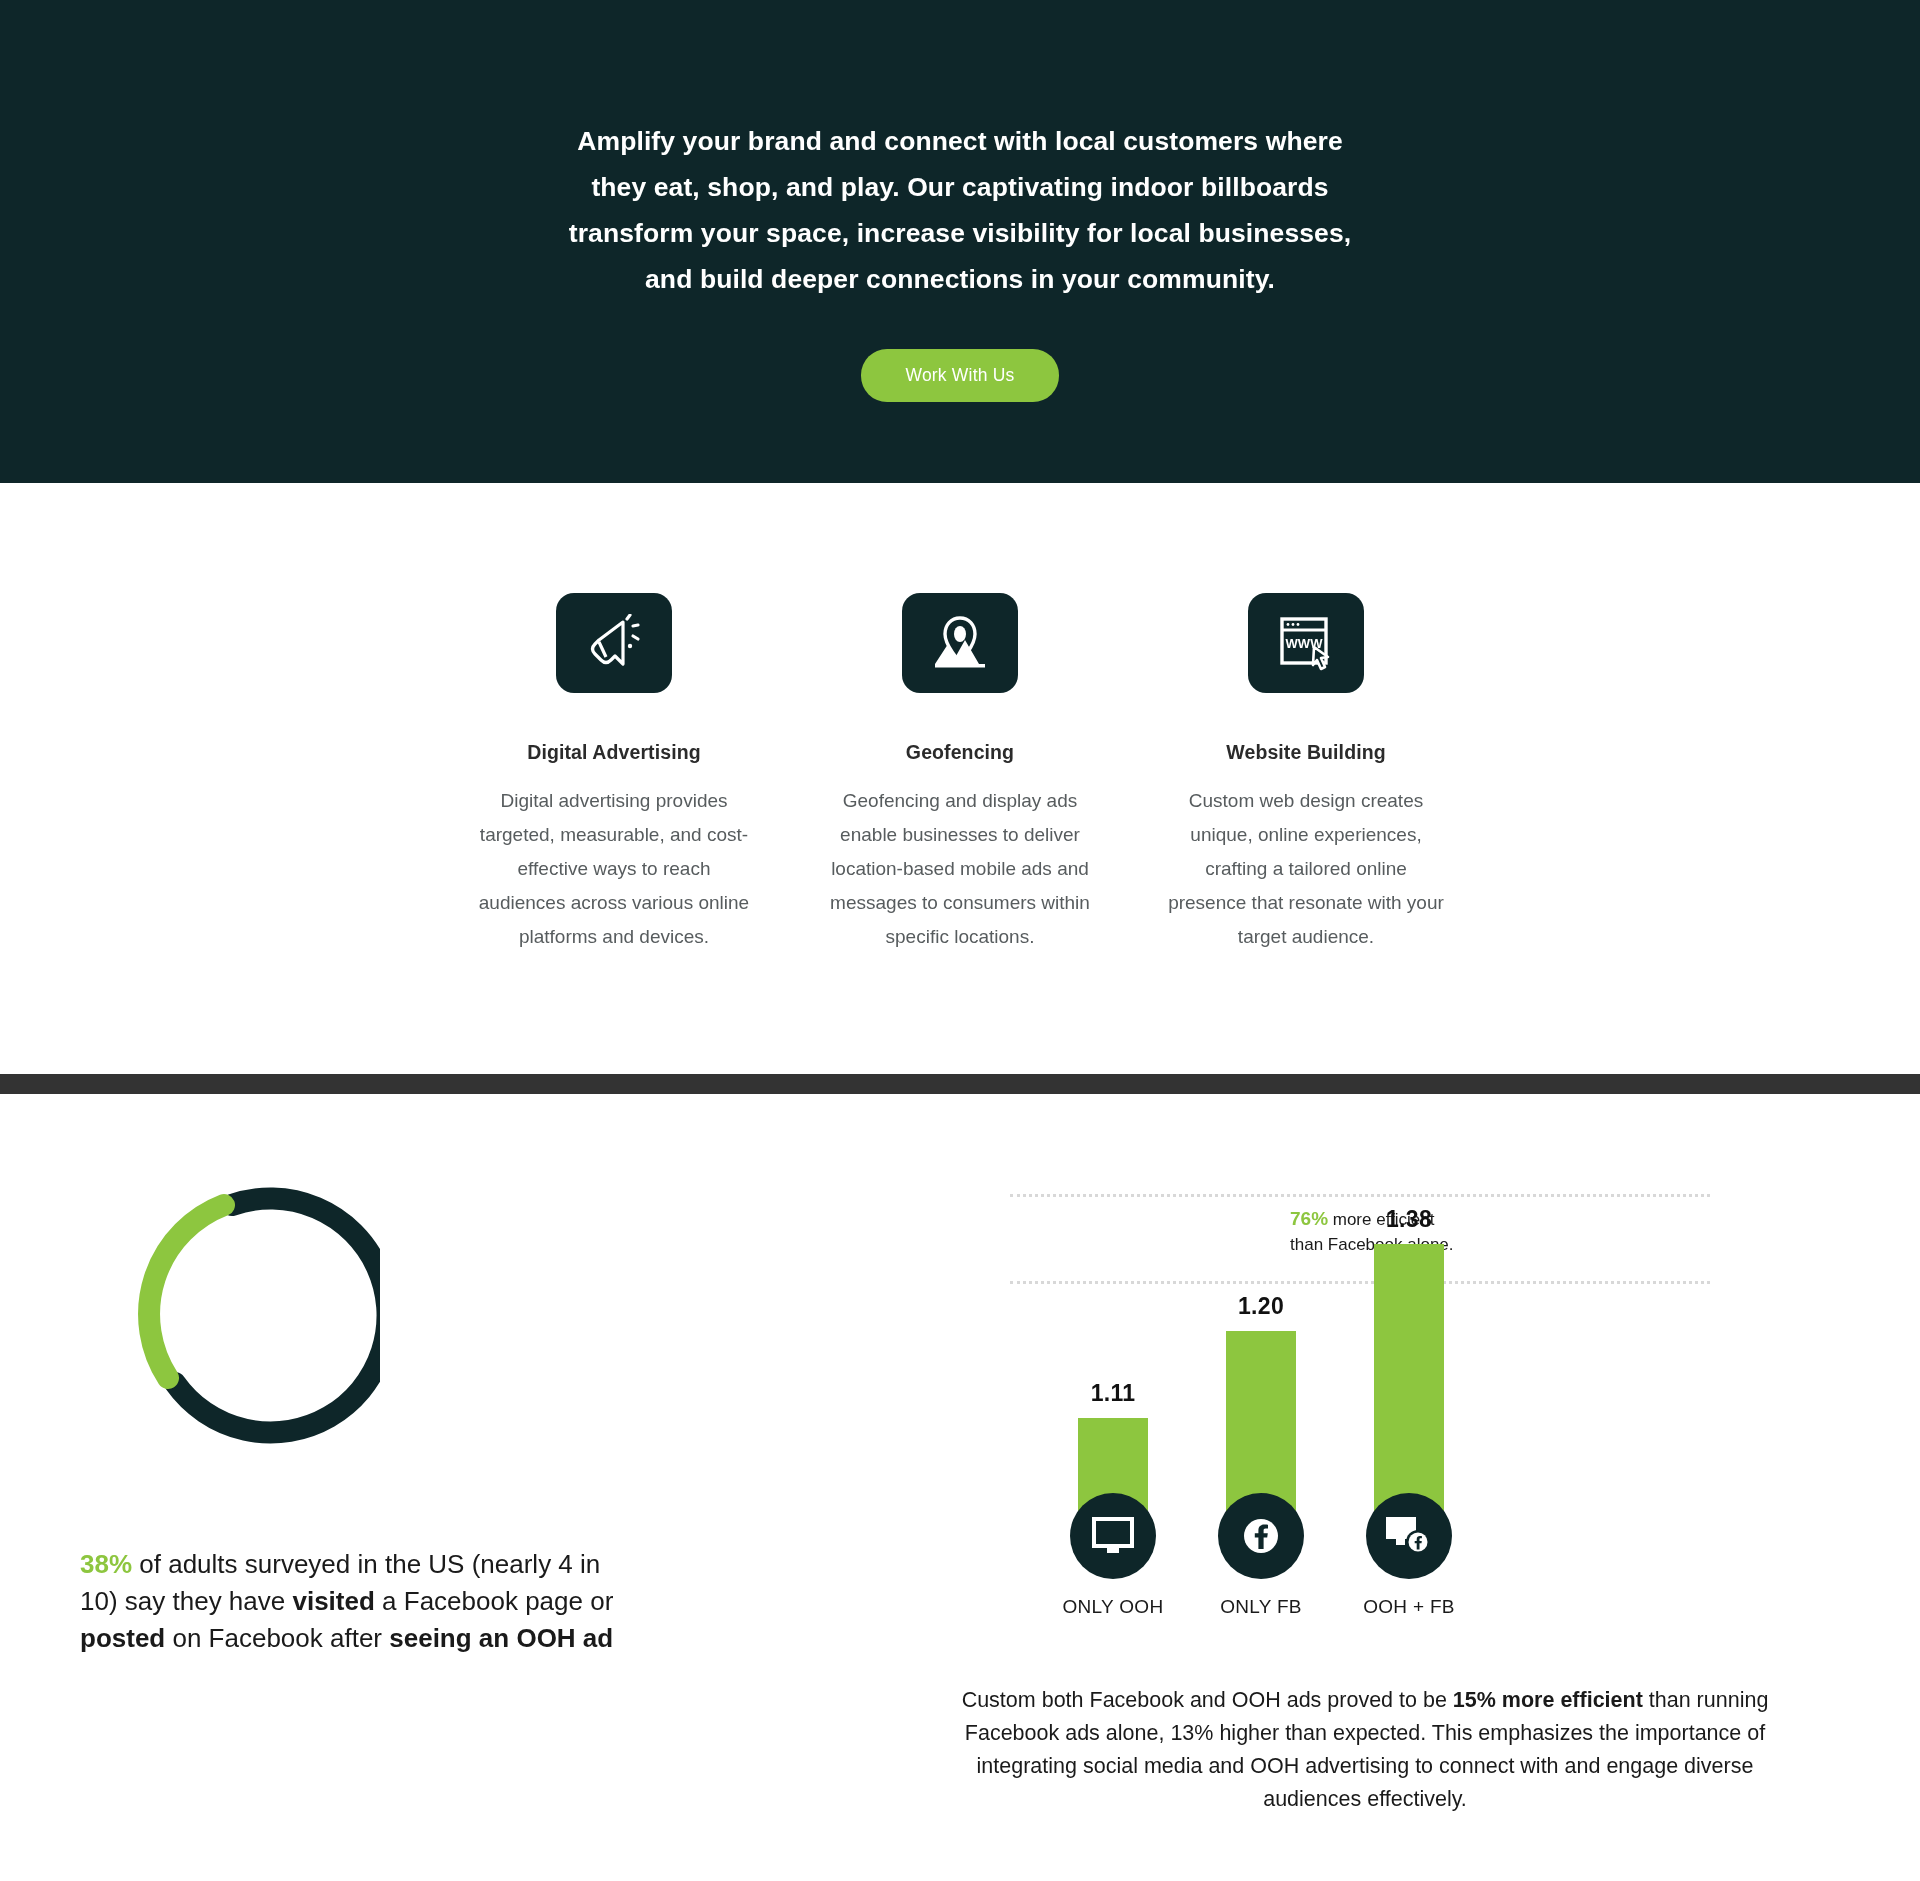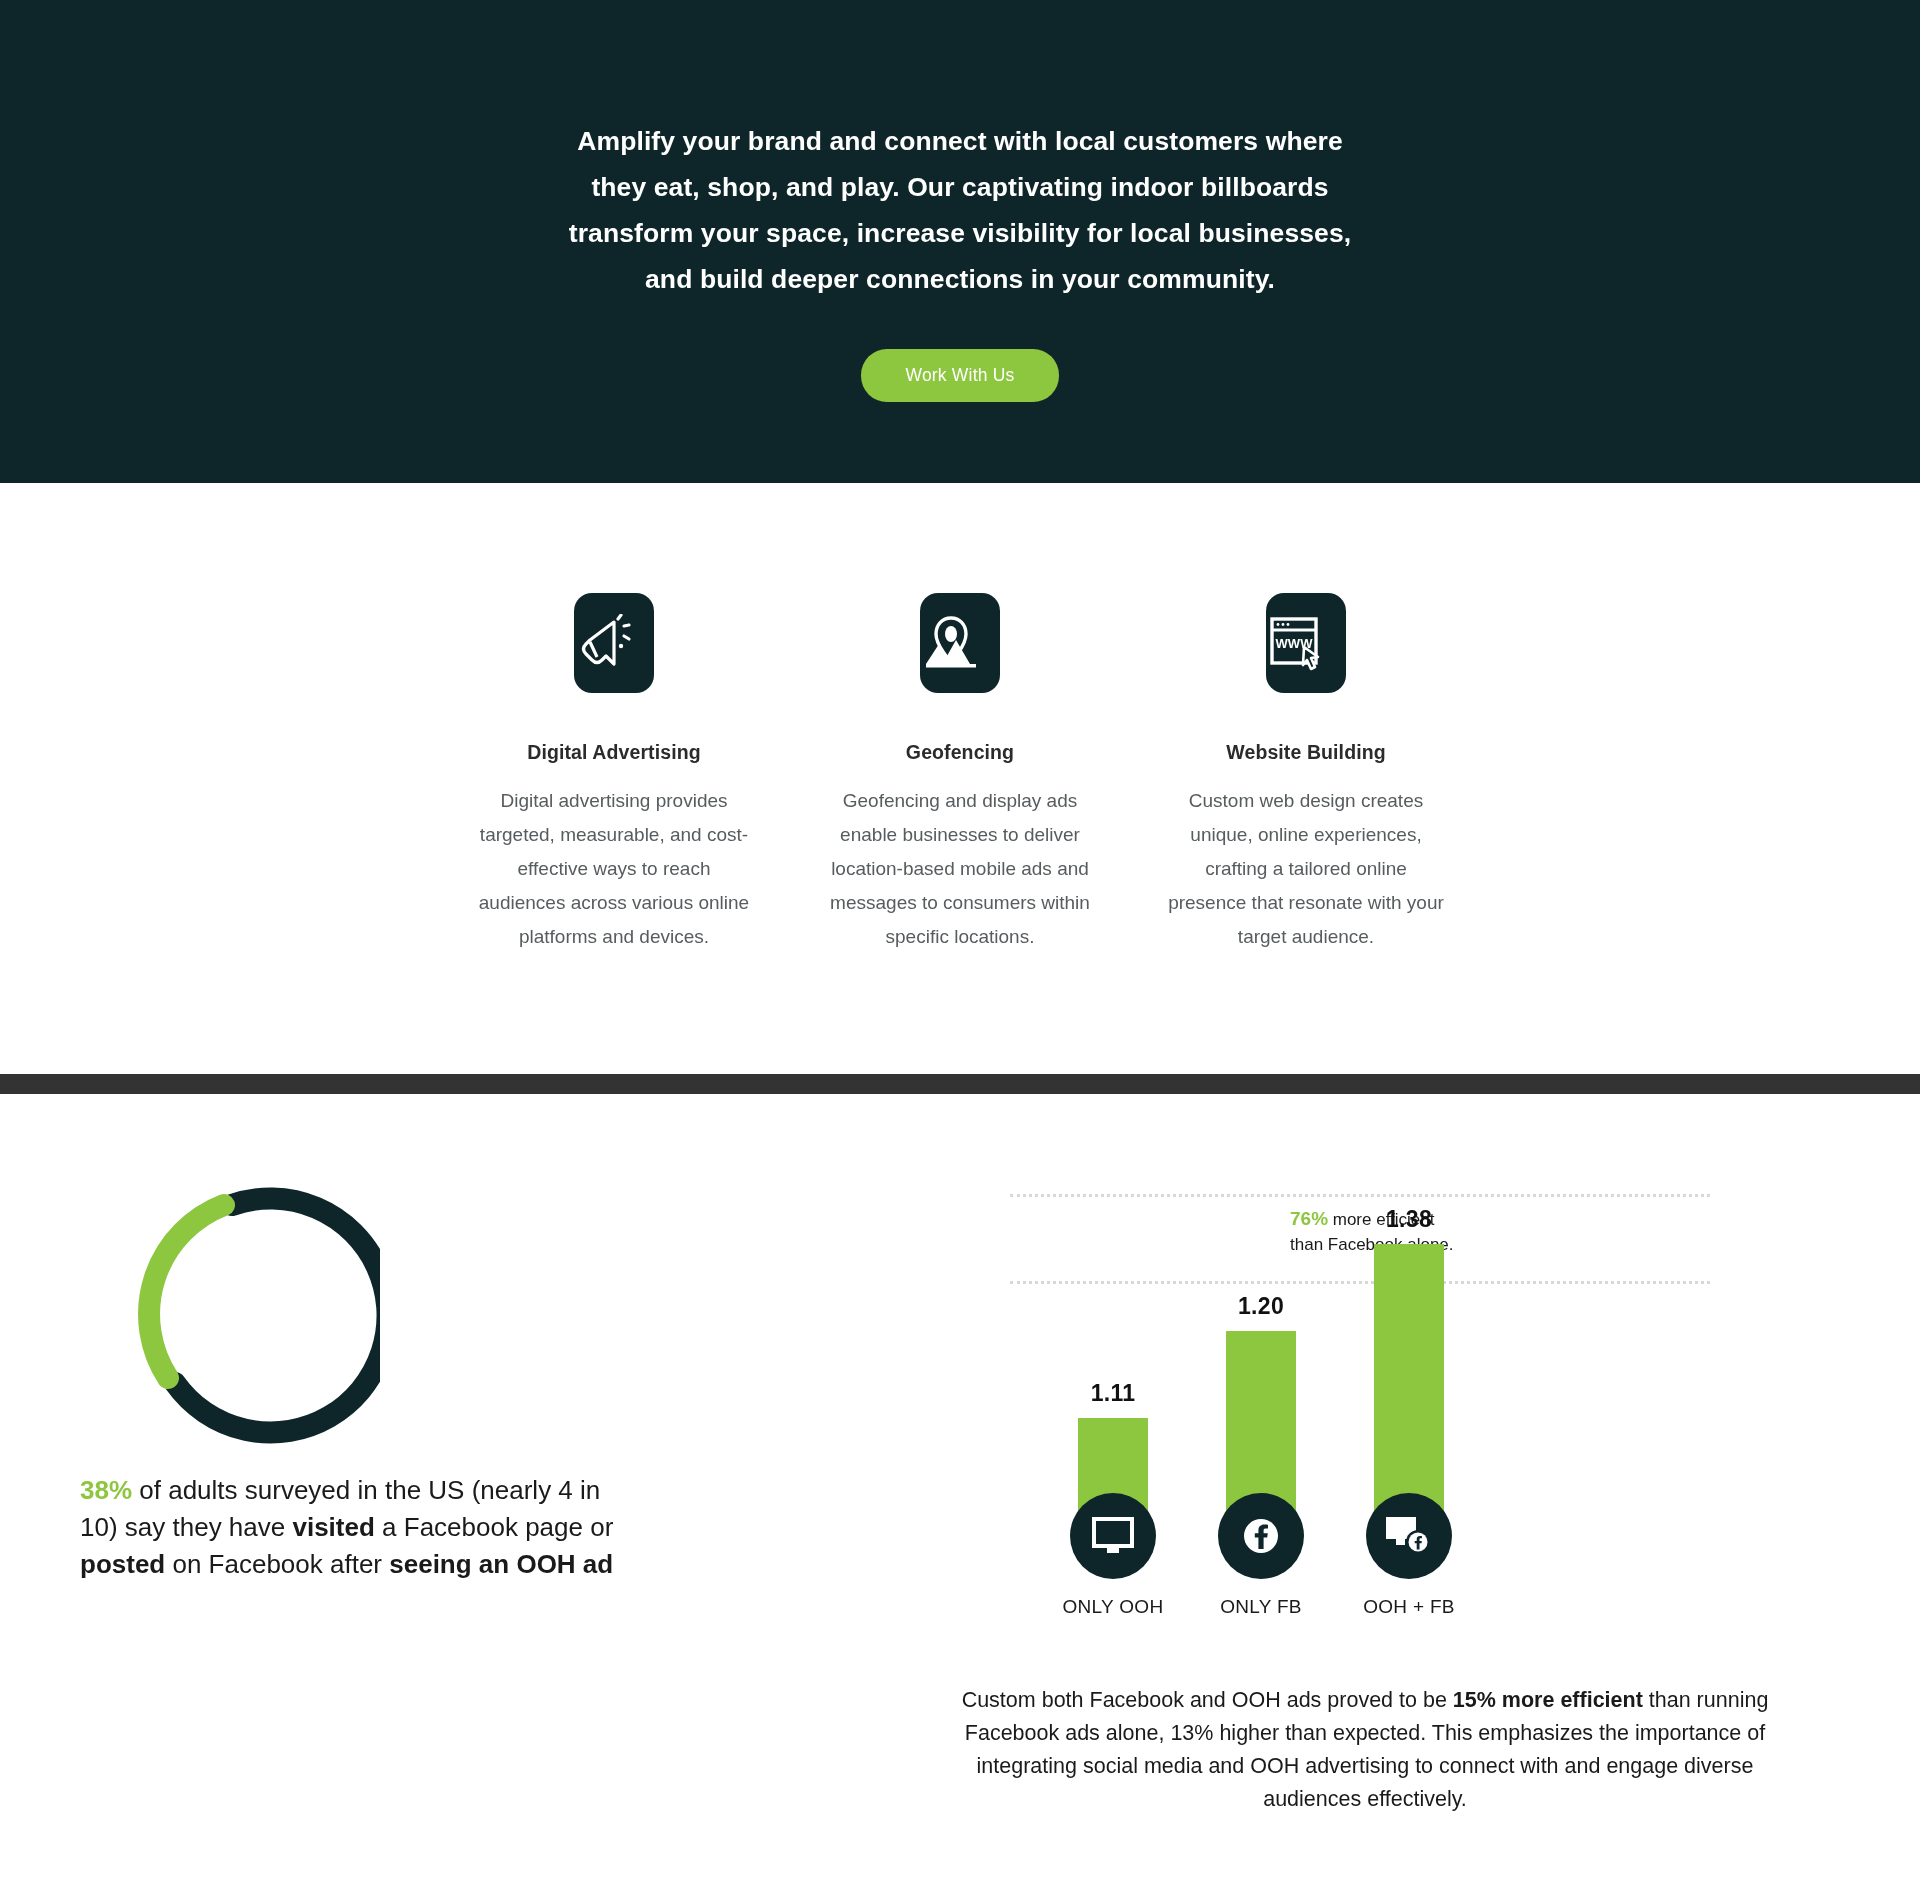--- a/index.html
+++ b/index.html
@@ -55,26 +55,27 @@
     gap: 66px;
   }
   .service-card {
     width: 280px;
     display: flex;
     flex-direction: column;
     align-items: center;
     text-align: center;
   }
   .service-icon {
-    width: 80px;
+    width: 116px;
     height: 100px;
     border-radius: 18px;
     background: #0E2629;
     display: flex;
     align-items: center;
+    justify-content: center;
     margin-bottom: 48px;
   }
   .service-icon svg { display: block; }
   .service-title {
     font-size: 19.5px;
     font-weight: bold;
     color: #2B2B2B;
     margin-bottom: 20px;
     letter-spacing: 0.1px;
   }
@@ -94,20 +95,21 @@
     display: flex;
     padding: 82px 0 0 0;
   }
   .stats-left {
     width: 830px;
     padding-left: 80px;
     padding-top: 6px;
   }
   .donut-wrap { width: 300px; height: 290px; }
   .donut-caption {
+    margin-top: 74px;
     font-size: 26px;
     line-height: 37px;
     color: #1A1A1A;
     font-weight: 300;
     max-width: 540px;
   }
   .donut-caption b { font-weight: bold; }
   .pct-green { color: #8DC63F; font-weight: bold; }
 
   .stats-right {

